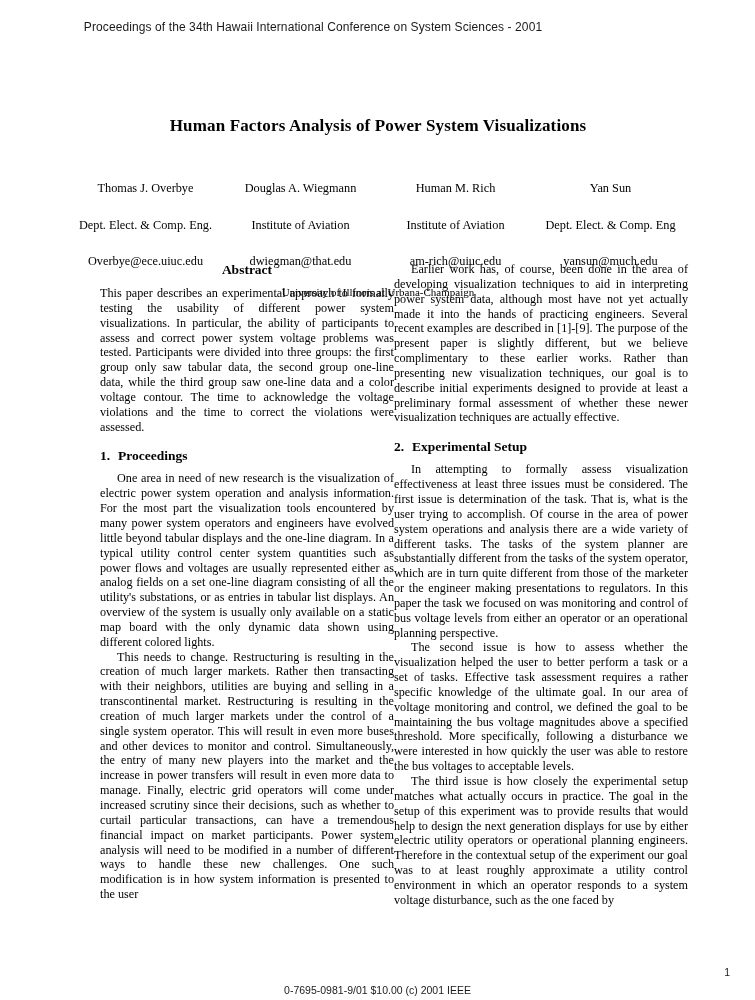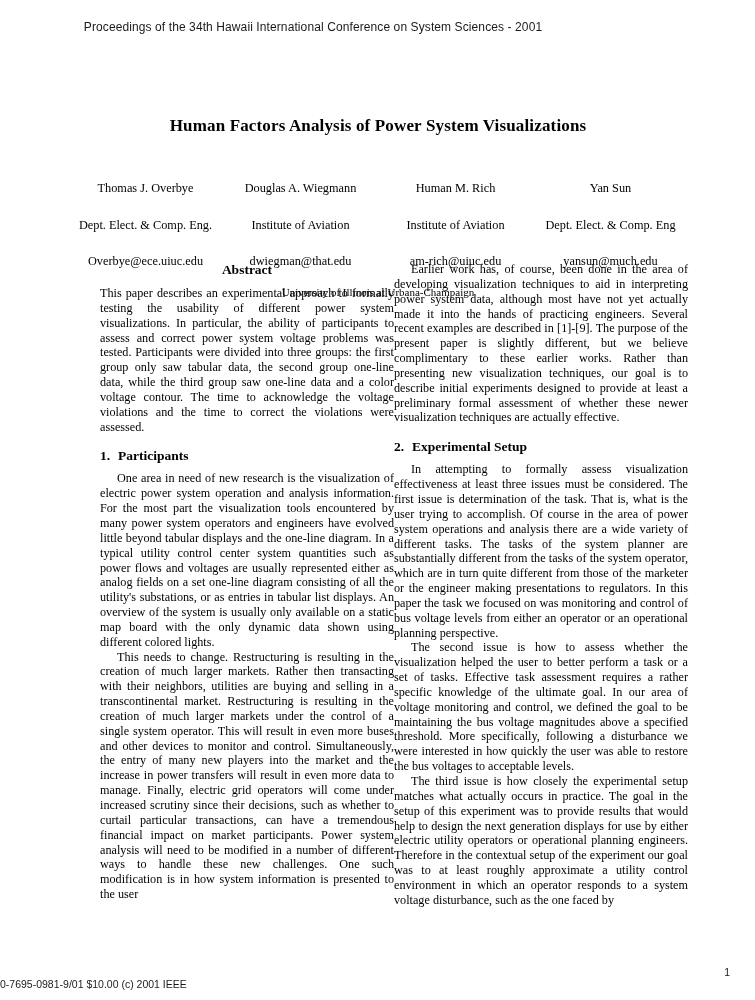--- a/index.html
+++ b/index.html
@@ -116,23 +116,23 @@
     left: 0;
     top: 966px;
     width: 755px;
     font-family: "Liberation Sans", sans-serif;
     font-size: 10.5px;
     color: #1a1a1a;
   }
   .footer-copy {
     position: absolute;
     left: 0;
-    top: 12px;
-    width: 755px;
-    text-align: left;
+    top: 18px;
+    width: 755px;
+    text-align: center;
   }
   .footer-page {
     position: absolute;
     right: 25px;
     top: 0;
     text-align: right;
   }
 </style>
 </head>
 <body>
@@ -181,21 +181,21 @@
 
   <div class="columns">
 
     <div class="col col-left">
 
       <div class="abstract-head">Abstract</div>
 
       <p class="body-text noindent">This paper describes an experimental approach to formally testing the usability of different power system visualizations.  In particular, the ability of participants to assess and correct power system voltage problems was tested.  Participants were divided into three groups: the first group only saw tabular data, the second group one-line data, while the third group saw one-line data and a color voltage contour.    The time to acknowledge the voltage violations and the time to correct the violations were assessed.</p>
 
       <div class="section-head">
-        <span class="num">1.</span><span>Participants</span>
+        <span class="num">1.</span><span>Proceedings</span>
       </div>
 
       <p class="body-text">One area in need of new research is the visualization of electric power system operation and analysis information.  For the most part the visualization tools encountered by many power system operators and engineers have evolved little beyond tabular displays and the one-line diagram.  In a typical utility control center system quantities such as power flows and voltages are usually represented either as analog fields on a set one-line diagram consisting of all the utility's substations, or as entries in tabular list displays.  An overview of the system is usually only available on a static map board with the only dynamic data shown using different colored lights.</p>
 
       <p class="body-text">This needs to change.  Restructuring is resulting in the creation of much larger markets.  Rather then transacting with their neighbors, utilities are buying and selling in a transcontinental market.  Restructuring is resulting in the creation of much larger markets under the control of a single system operator.  This will result in even more buses and other devices to monitor and control.  Simultaneously, the entry of many new players into the market and the increase in power transfers will result in even more data to manage.  Finally, electric grid operators will come under increased scrutiny since their decisions, such as whether to curtail particular transactions, can have a tremendous financial impact on market participants.  Power system analysis will need to be modified in a number of different ways to handle these new challenges.   One such modification is in how system information is presented to the user</p>
 
     </div>
 
     <div class="col col-right">
 

